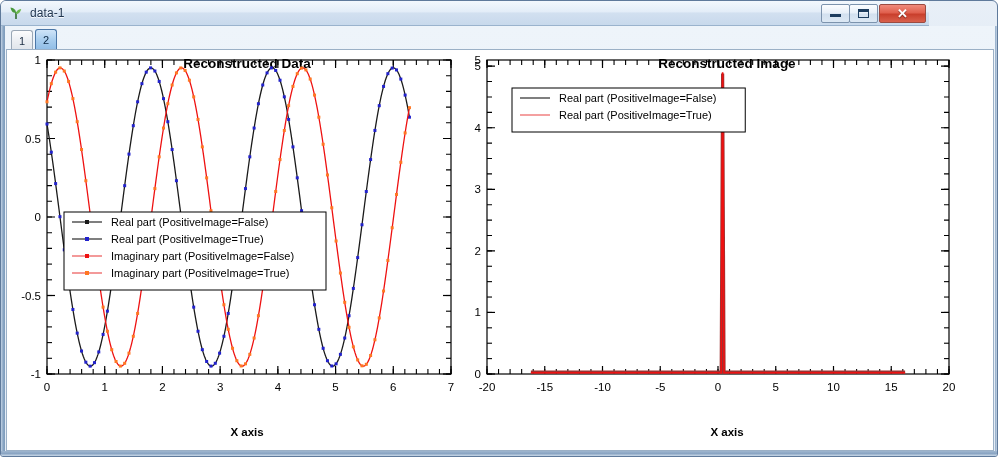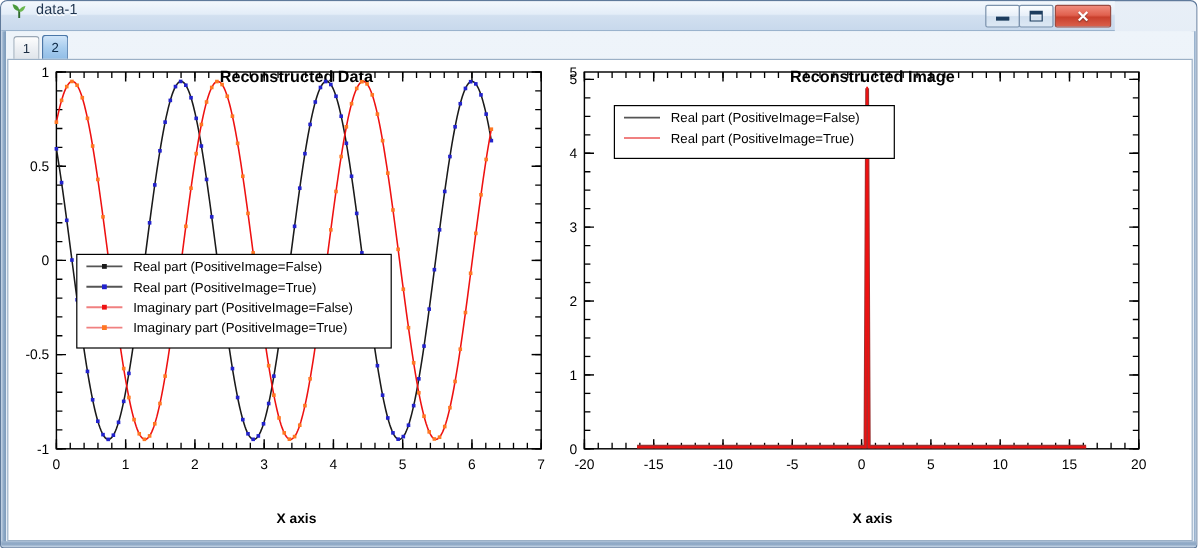--- a/index.html
+++ b/index.html
@@ -20,21 +20,21 @@
     border-radius: 6px 6px 3px 3px;
     overflow: hidden;
   }
 
   
   #titlebar {
     position: absolute; left: 0; top: 0;
     width: 928px; height: 25px;
     background: linear-gradient(to bottom, #f3f8fd 0%, #e3edf8 45%, #d2e0f0 50%, #c8d9ec 100%);
     border-bottom: 1px solid #9ab3cd;
-    display: flex; align-items: flex-start;
+    display: flex; align-items: center;
   }
   #app-icon {
     width: 16px; height: 16px;
     margin-left: 7px; margin-right: 6px;
     position: relative; flex: 0 0 auto;
   }
   #title-text {
     font-size: 12px;
     color: #20354f;
     text-shadow: 0 1px 0 rgba(255,255,255,0.85);

